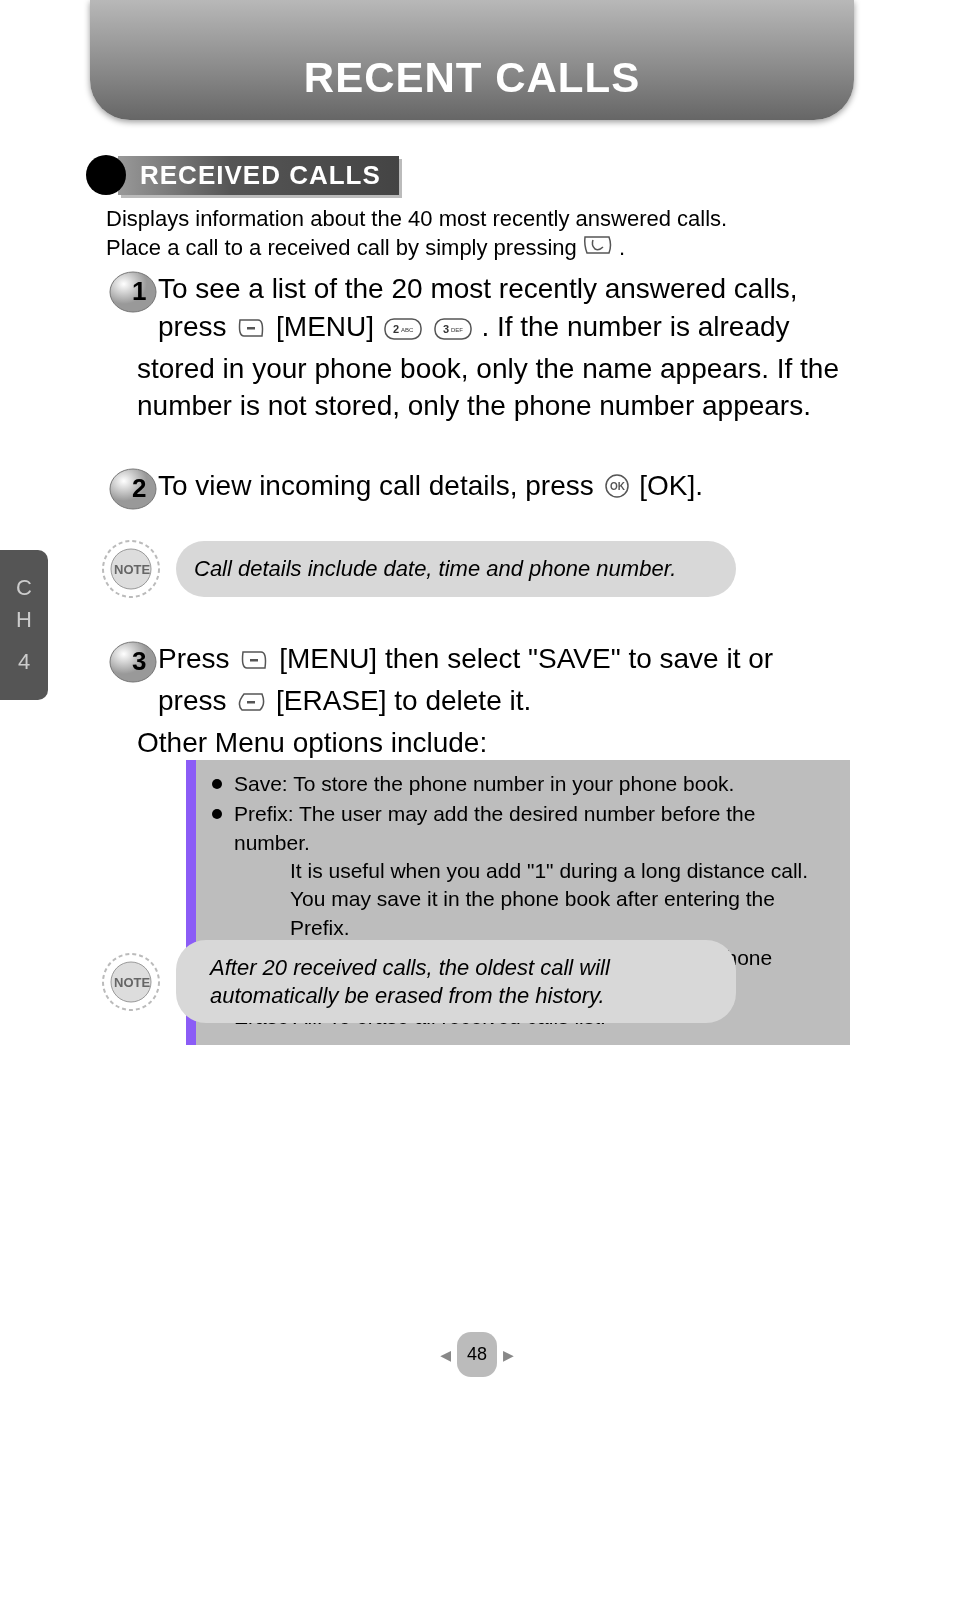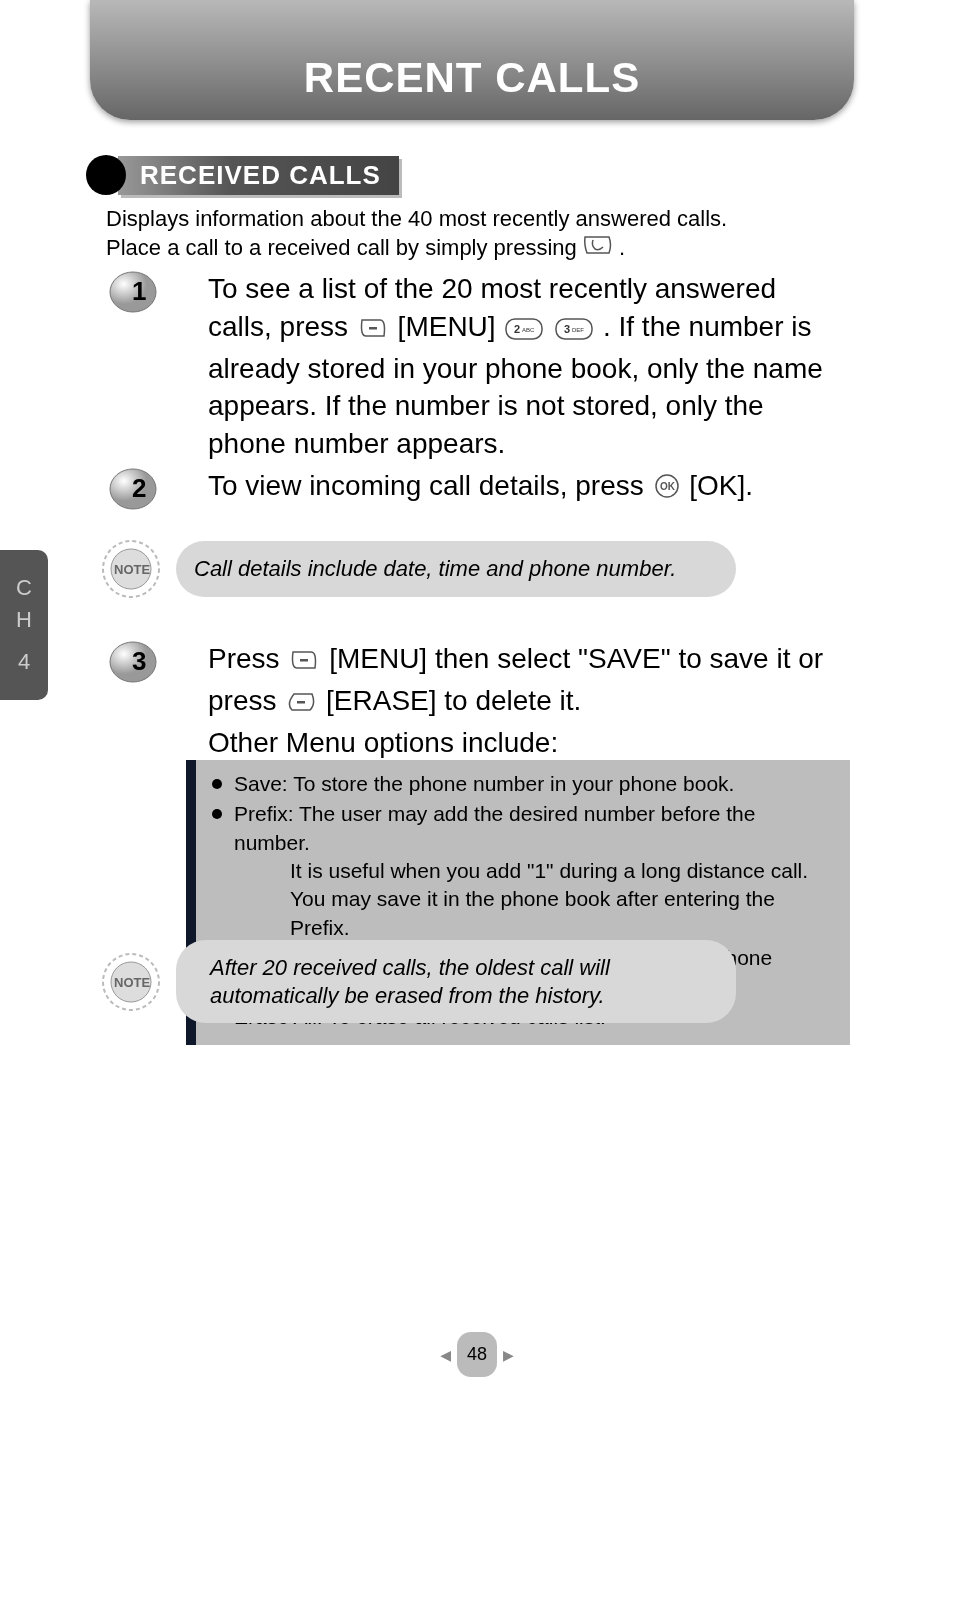--- a/index.html
+++ b/index.html
@@ -100,21 +100,21 @@
   }
   .step-badge svg { position: absolute; top: 0; left: 0; }
   .step-badge .num {
     position: absolute;
     top: 6px; left: 24px;
     font-weight: bold;
     font-size: 26px;
     color: #000;
   }
   .step-text {
-    margin-left: 100px;
+    margin-left: 29px;
     font-size: 28px;
     line-height: 1.35;
   }
   .key-icon {
     display: inline-block;
     vertical-align: -4px;
     margin: 0 2px;
   }
   .note-row {
     position: absolute;
@@ -143,21 +143,21 @@
   .note-2 .note-bubble { width: 560px; padding-left: 34px; }
   .options-block {
     position: absolute;
     top: 760px;
     left: 186px;
     right: 104px;
     background: #bdbdbd;
     padding: 10px 14px 12px 14px;
     font-size: 21px;
     line-height: 1.35;
-    border-left: 10px solid #0f172a;
+    border-left: 10px solid #8b5cf6;
   }
   .options-block ul {
     list-style: none;
   }
   .options-block li {
     position: relative;
     padding-left: 24px;
     margin-bottom: 2px;
   }
   .options-block li::before {

